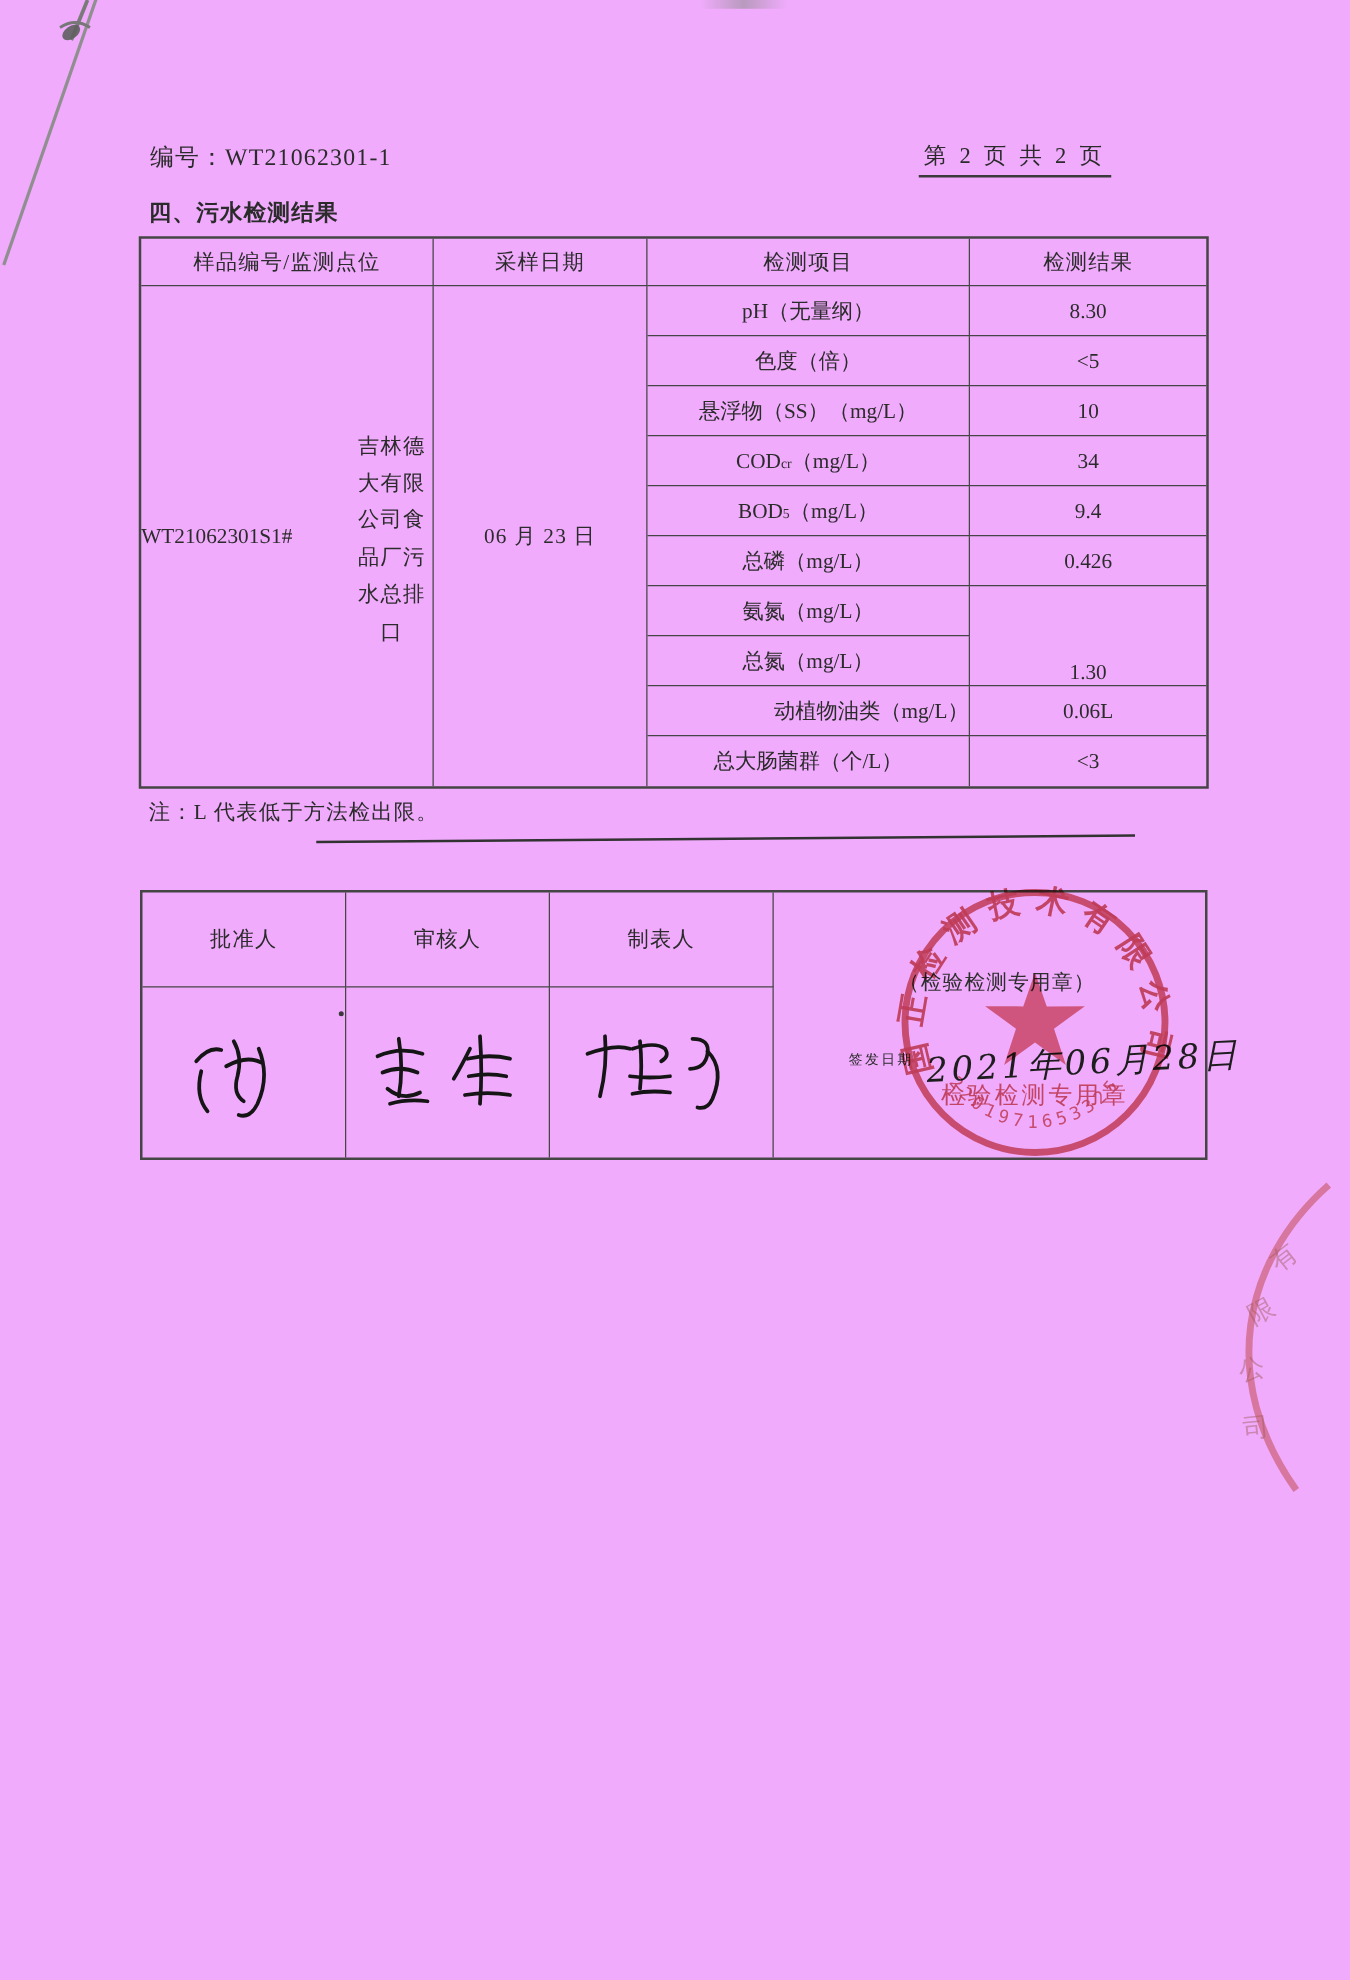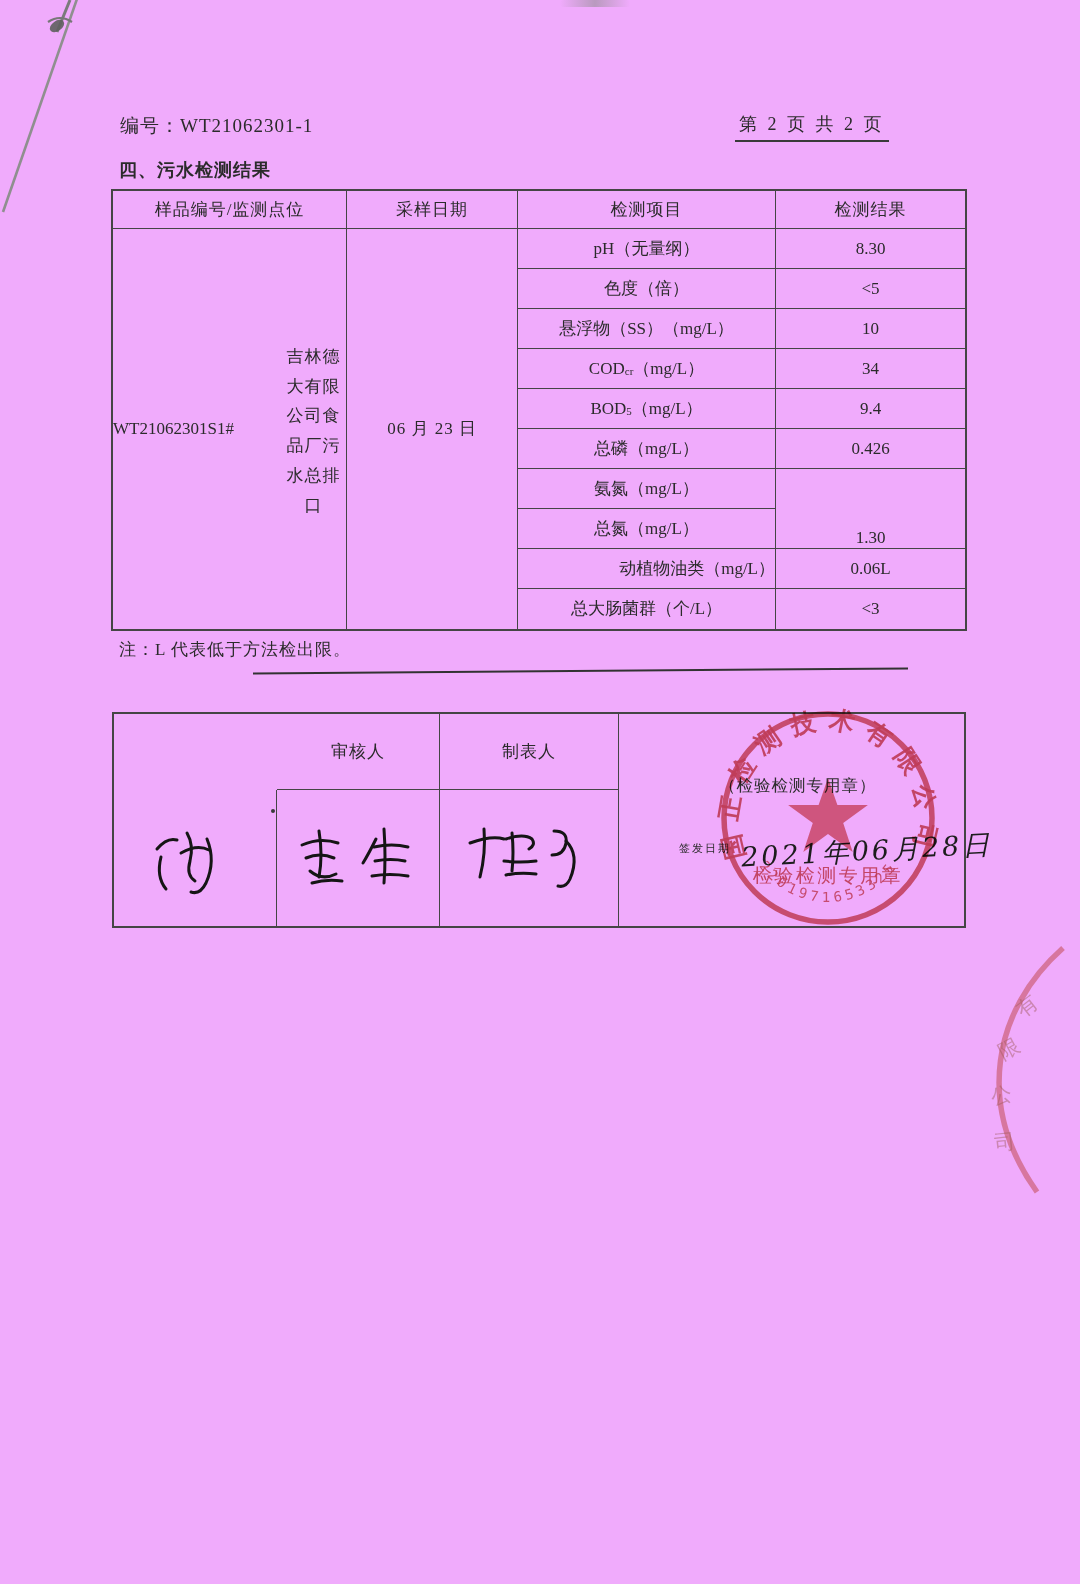--- a/index.html
+++ b/index.html
@@ -177,20 +177,21 @@
       </div>
       <div class="cell last-col last-row" style="grid-area: 11 / 4;">
         <span>&lt;3</span>
       </div>
     </div>
 
   <div class="note">注：L 代表低于方法检出限。</div>
   <div class="rule"></div>
 
   <div class="approval-table">
+    <div class="cell header-cell" style="grid-column:1;grid-row:1;">批准人</div>
     <div class="cell header-cell" style="grid-column:2;grid-row:1;">审核人</div>
     <div class="cell header-cell" style="grid-column:3;grid-row:1;">制表人</div>
 
     <div class="cell sig-cell" style="grid-column:1;grid-row:2;">
       <svg width="120" height="90" viewBox="0 0 120 90" stroke="#151515" stroke-width="3" fill="none" stroke-linecap="round">
         <path d="M22 36 q10 -12 20 -9"></path>
         <path d="M26 44 q-5 20 5 32"></path>
         <path d="M52 20 q7 12 3 28 q-4 14 5 20"></path>
         <path d="M46 40 q16 -9 28 -3"></path>
         <path d="M72 26 q9 22 -1 44 q-6 12 -15 9"></path>

